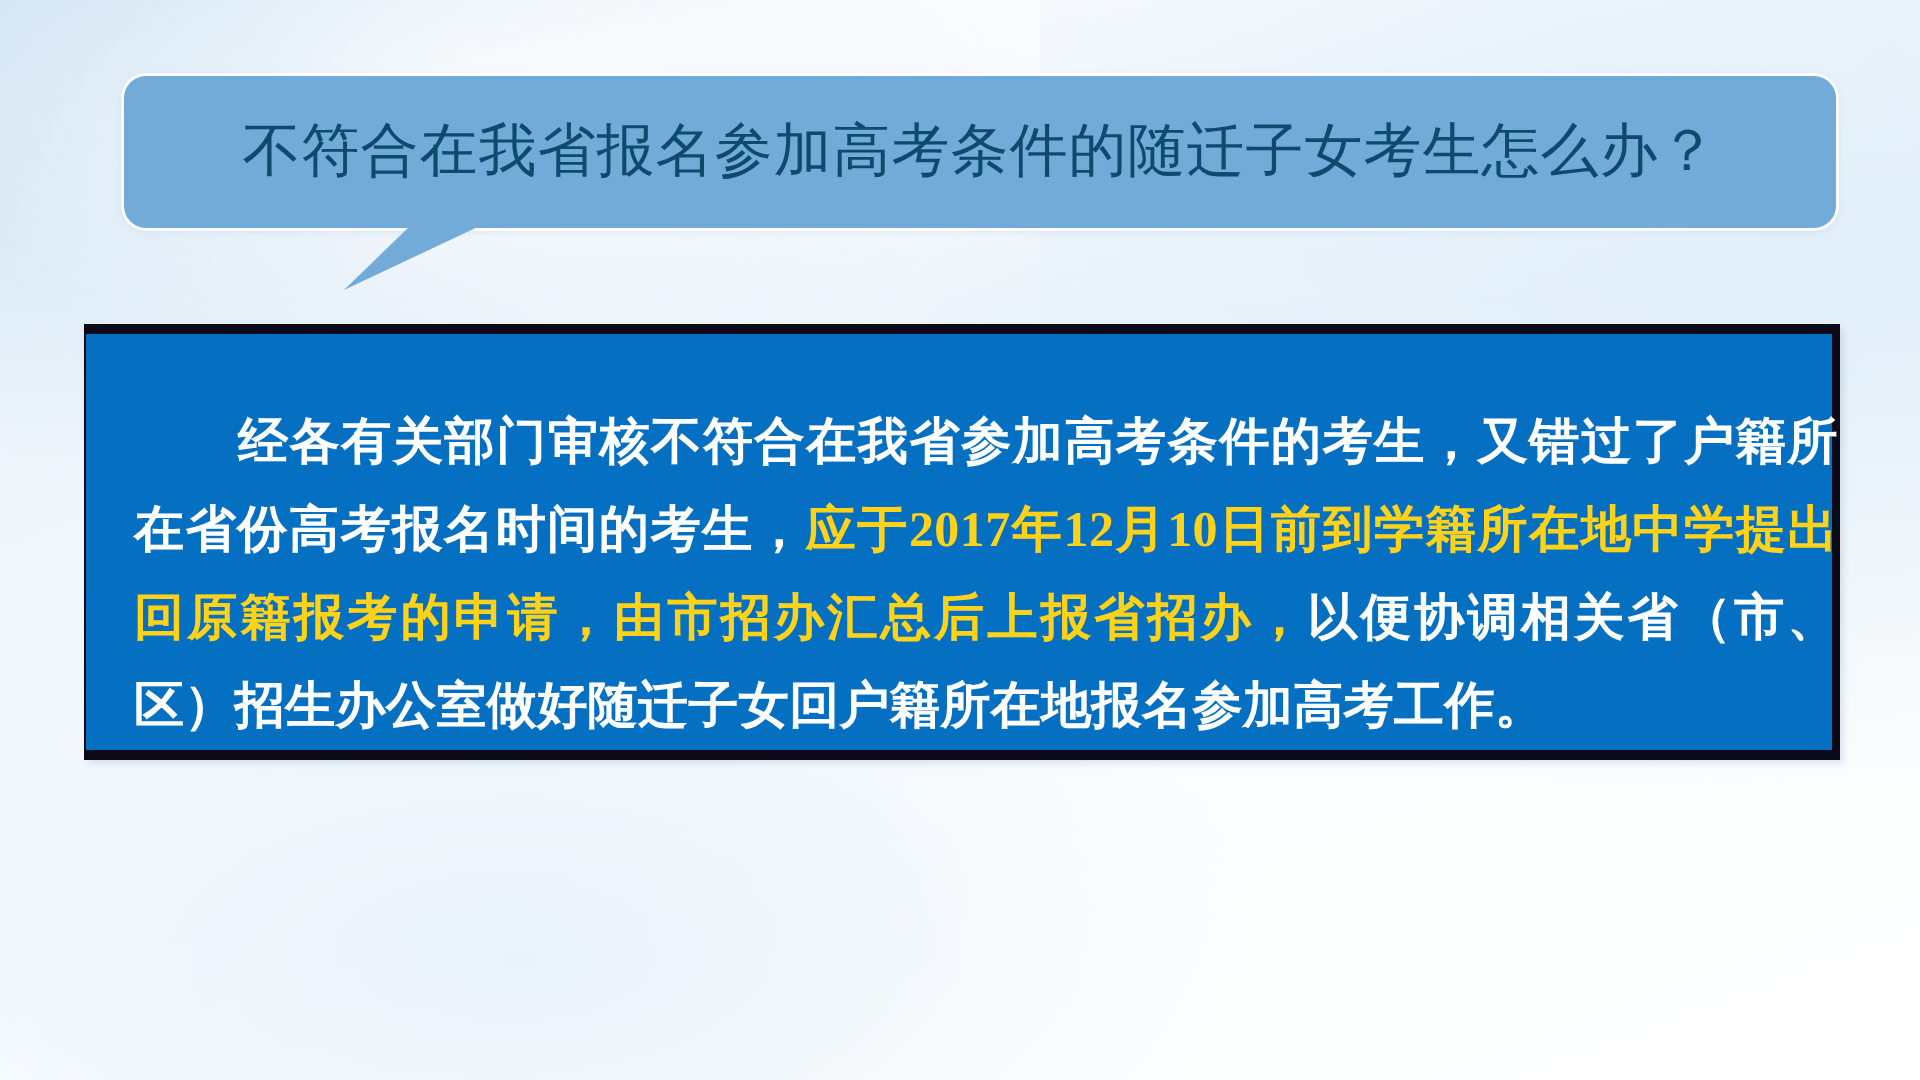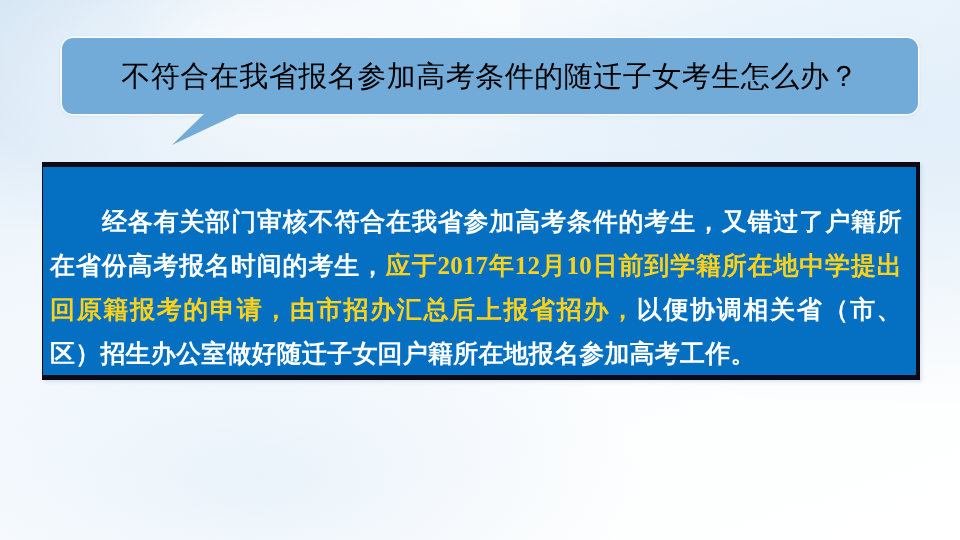--- a/index.html
+++ b/index.html
@@ -57,21 +57,21 @@
     height: 76px;
     background: #73abd8;
     border-radius: 11px;
     box-shadow: 0 0 0 1.5px rgba(255,255,255,0.85), 0 1px 4px rgba(120,150,180,0.25);
     display: flex;
     align-items: center;
     justify-content: center;
     box-sizing: border-box;
   }
   #callout-text {
-    color: #000000;
+    color: #0c4a6e;
     font-family: "Liberation Sans", "DejaVu Sans", sans-serif;
     font-size: 29px;
     letter-spacing: 0.5px;
     line-height: 1;
     white-space: nowrap;
     font-weight: 400;
   }
   
   #callout-tail {
     position: absolute;
@@ -92,21 +92,21 @@
     background: #0570c2;
     border-top: 5px solid #0a0a19;
     border-bottom: 5px solid #0a0a19;
     border-left: 1px solid #0a0a19;
     border-right: 4px solid #0a0a19;
     box-sizing: border-box;
     box-shadow: 2px 2px 3px rgba(130,155,180,0.22);
   }
   #content-text {
     position: absolute;
-    left: 7px;
+    left: 24px;
     top: 8px;
     width: 852px;
     color: #ffffff;
     font-family: "Liberation Serif", "DejaVu Serif", serif;
     font-size: 25px;
     font-weight: 700;
     line-height: 44px;
     text-indent: 52px;
     text-align: justify;
     text-justify: inter-ideograph;

